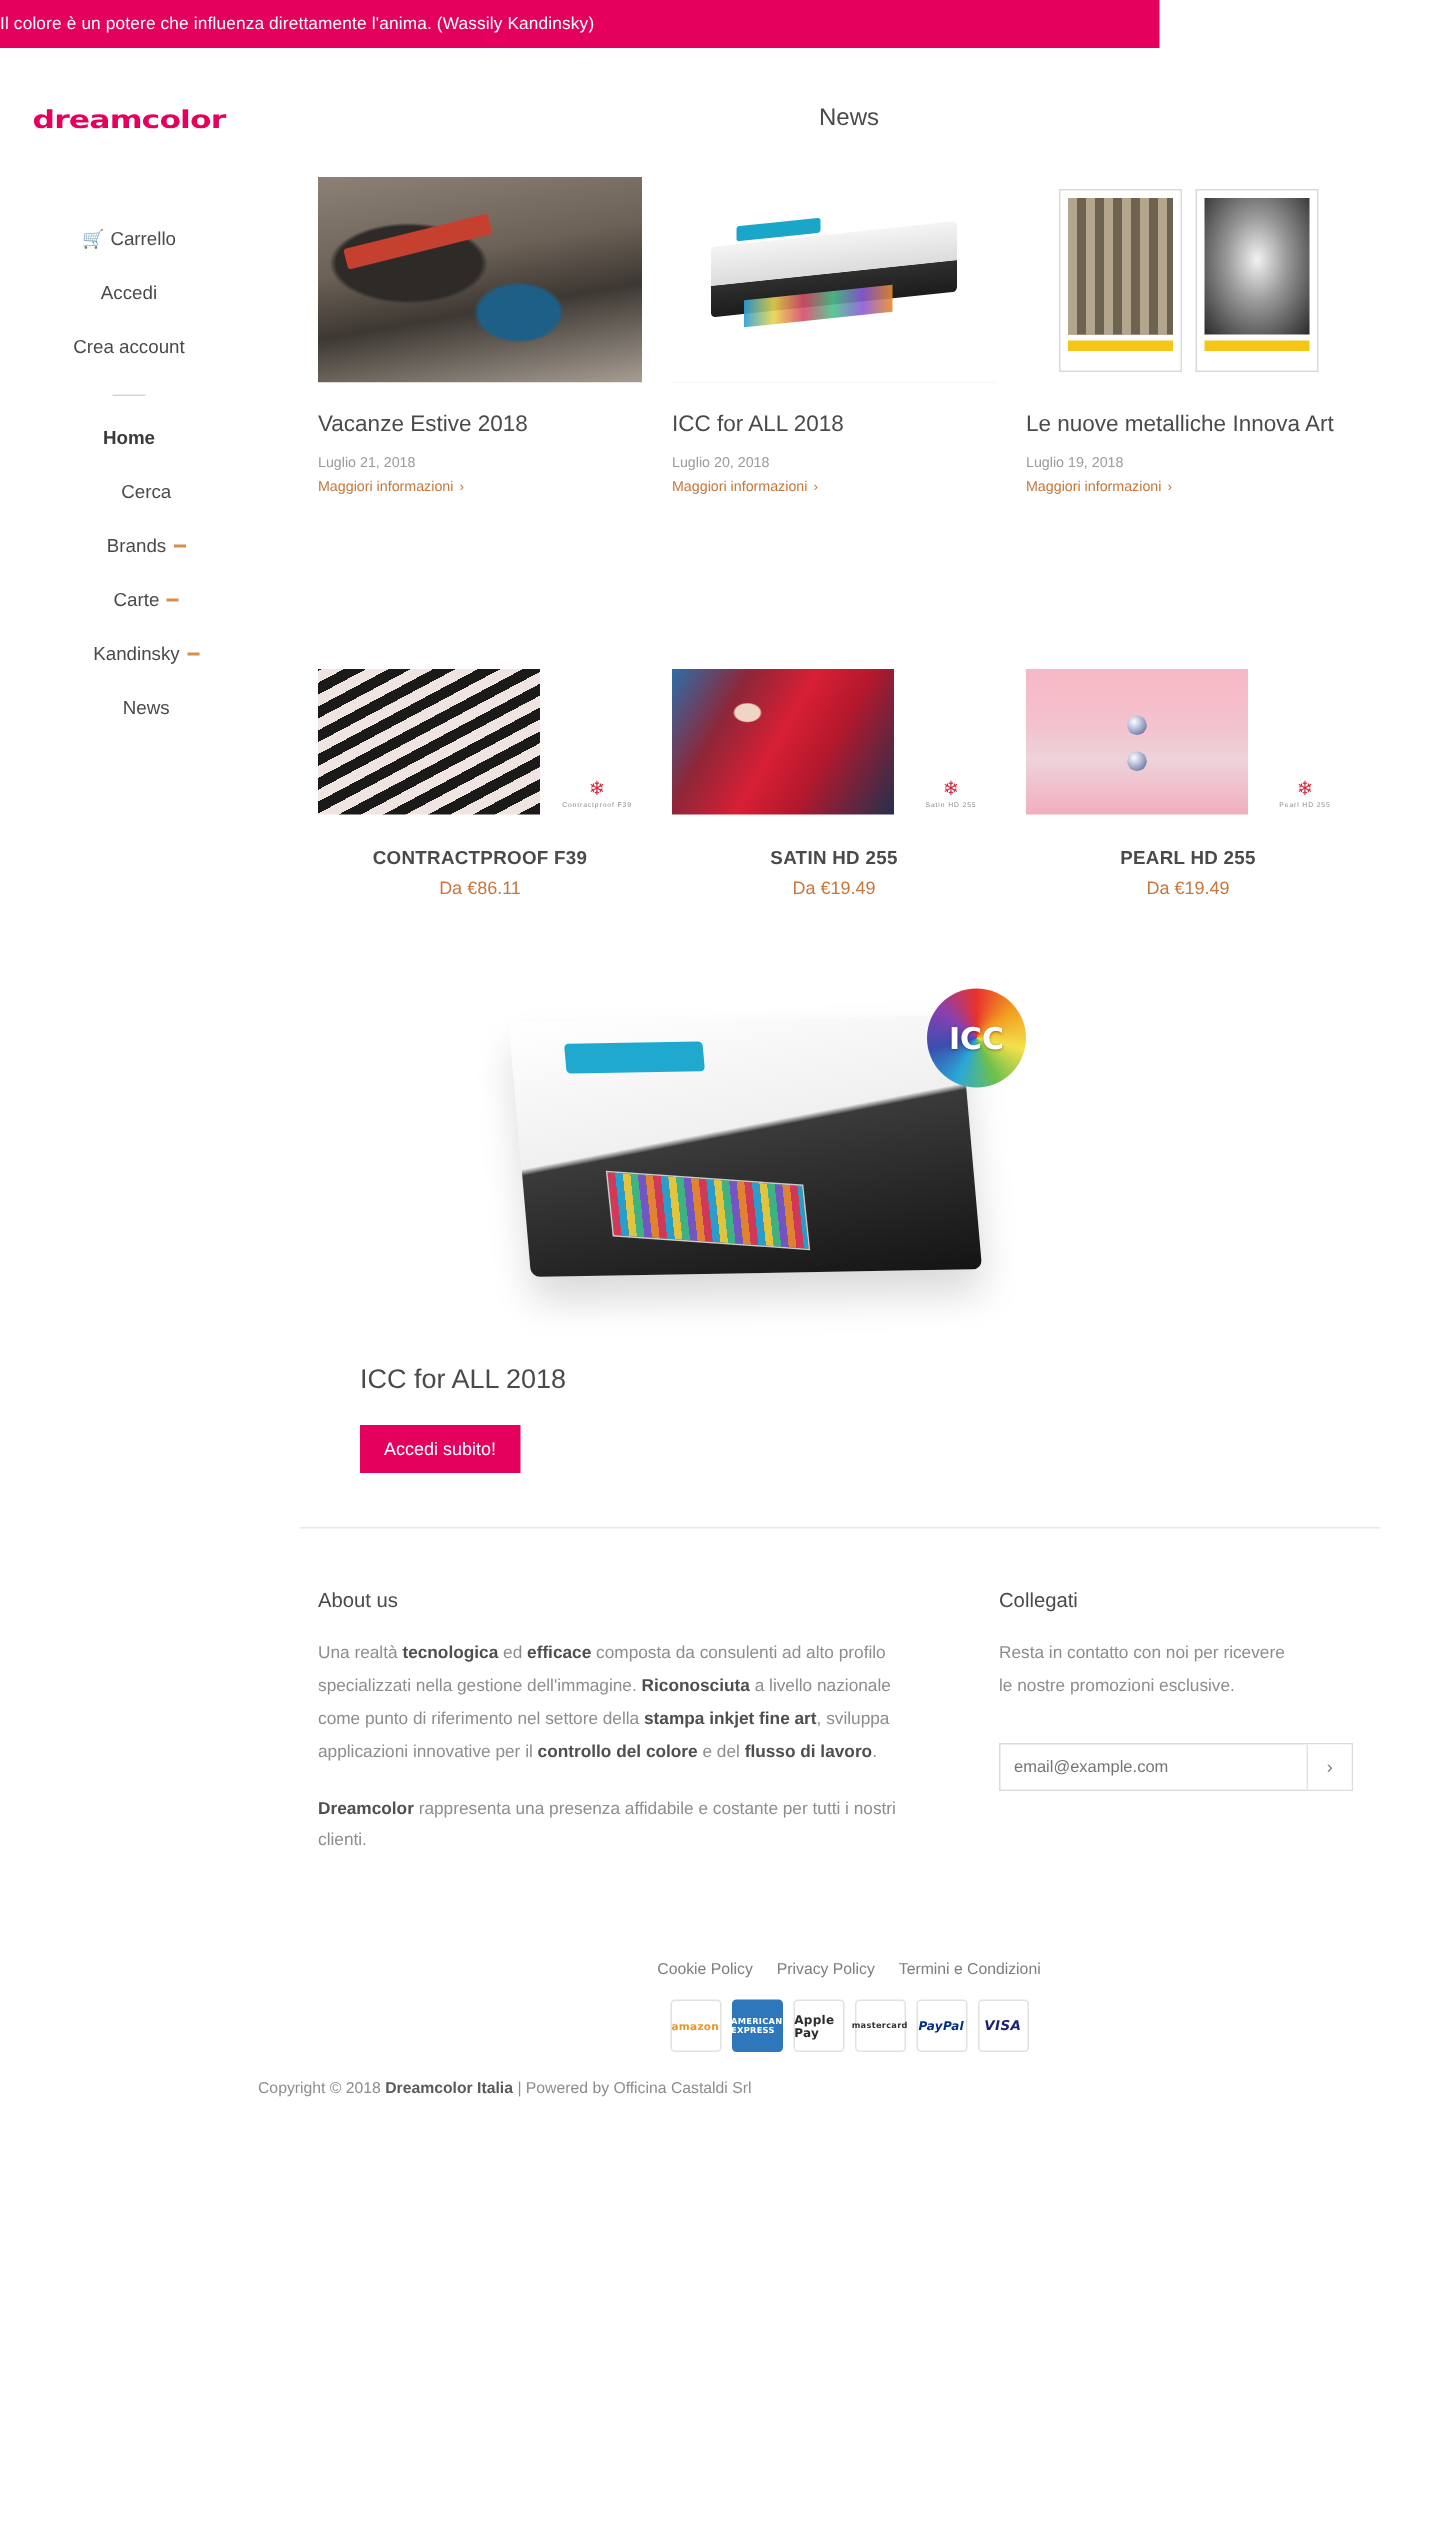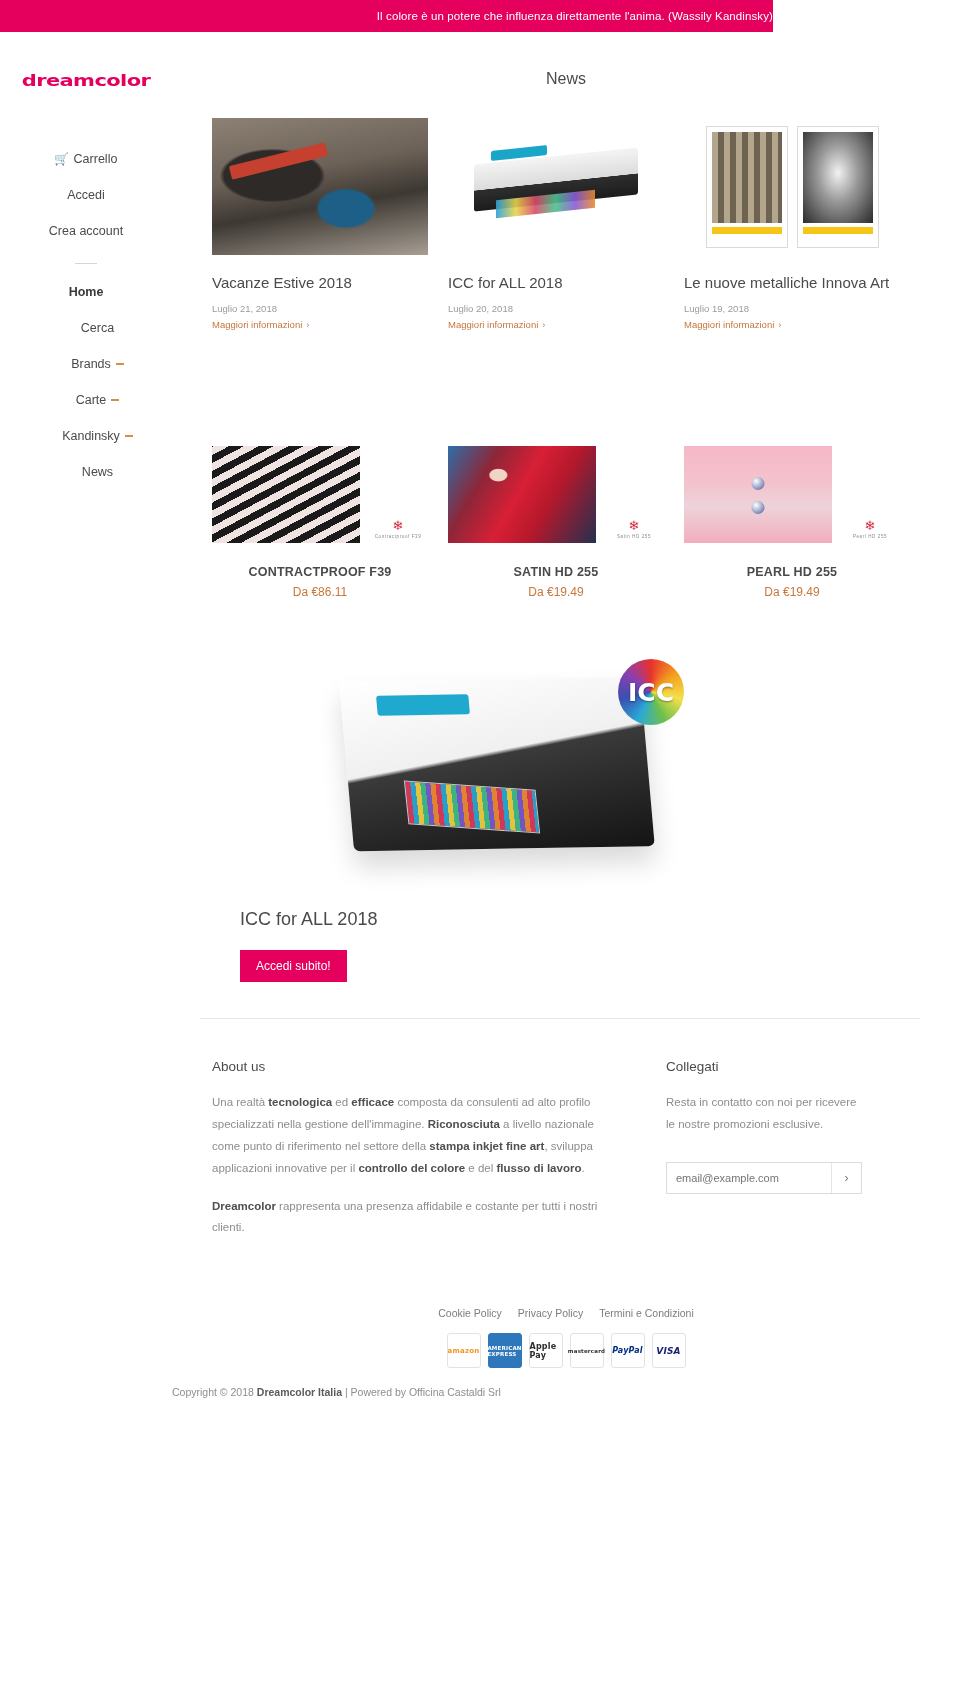--- a/index.html
+++ b/index.html
@@ -16,21 +16,21 @@
 
   
   .promo-bar {
     position: absolute;
     top: 0; left: 0;
     width: 773px;
     height: 32px;
     background: #e4005c;
     display: flex;
     align-items: center;
-    justify-content: flex-end;
+    justify-content: flex-start;
   }
   .promo-bar .promo-text {
     color: #ffffff;
     font-size: 11.5px;
     letter-spacing: 0.1px;
     white-space: nowrap;
   }
 
   
   .page { position: absolute; top: 32px; left: 0; width: 960px; }
@@ -305,21 +305,21 @@
   .icc-badge {
     position: absolute;
     left: 446px; top: 60px;
     width: 66px; height: 66px;
     border-radius: 50%;
     background:
       conic-gradient(#e8322e, #f29d1f, #f4e04b, #6dc04b, #2aa8d8, #3a4fb0, #8a3fb0, #e8322e);
     display: flex; align-items: center; justify-content: center;
   }
   .icc-badge .glyph {
-    font-size: 25px;
+    font-size: 20px;
     font-weight: 700;
     color: #ffffff;
     font-family: "DejaVu Sans", sans-serif;
     text-shadow: 0 1px 2px rgba(0,0,0,.4);
   }
 
   .icc-copy { padding: 0 40px 0 68px; }
   .icc-heading {
     font-size: 18px;
     font-weight: 400;
@@ -367,21 +367,21 @@
   .fcol-p {
     font-size: 11.5px;
     line-height: 1.9;
     color: #8d8d8d;
     margin: 0 0 16px 0;
   }
   .fcol-p b { color: #4f4f4f; font-weight: 700; }
   .newsletter {
     margin-top: 26px;
     display: flex;
-    width: 196px;
+    width: 236px;
     border: 1px solid #dcdcdc;
     background: #fff;
   }
   .newsletter input {
     flex: 1;
     border: 0;
     outline: none;
     font-size: 11px;
     padding: 9px 9px;
     color: #9a9a9a;

